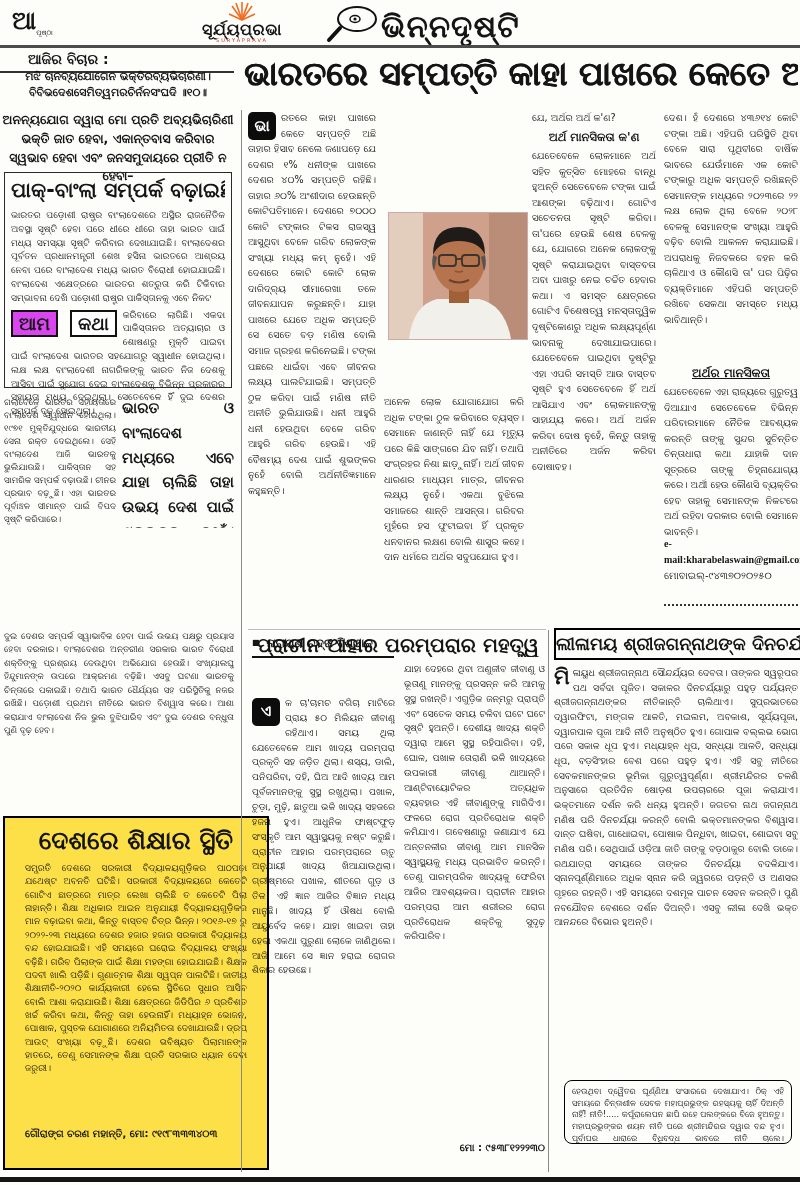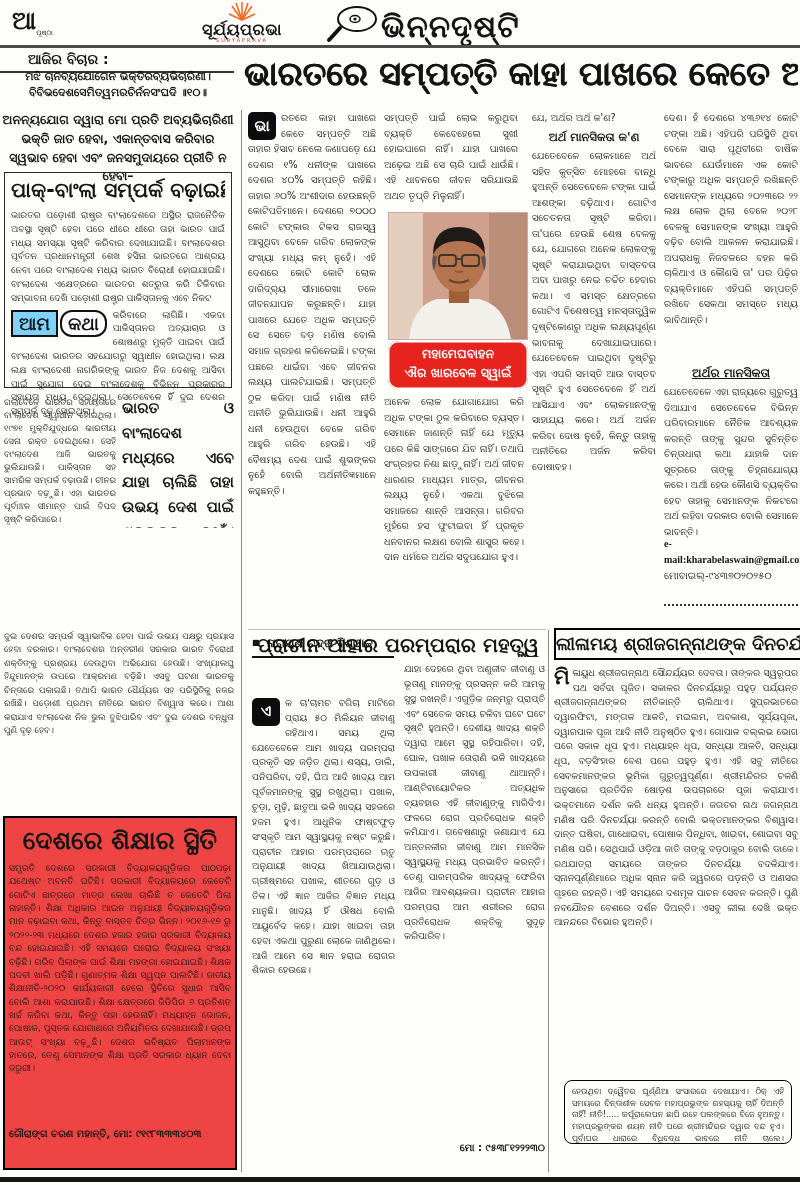--- a/index.html
+++ b/index.html
@@ -26,27 +26,27 @@
   .shloka{left:2px;top:69px;width:232px;font-size:11px;font-weight:bold;line-height:1.45;}
   .intro{left:2px;top:111px;width:232px;font-size:12.5px;font-weight:bold;line-height:1.5;}
   .pak-box{left:4px;top:172px;width:214px;height:206px;border:1.5px solid #2a2a2a;padding:4px 6px;}
   .pak-headline{font-size:20.5px;font-weight:bold;text-align:center;margin:1px 0 6px 0;
                 white-space:nowrap;overflow:hidden;}
   .pak-body{font-size:9.2px;line-height:1.5;text-align:justify;}
   .pak-body2{font-size:9.2px;line-height:1.5;text-align:justify;margin-top:3px;}
   .amakatha{float:left;margin:2px 6px 2px 0;white-space:nowrap;}
   .amakatha .t1,.amakatha .t2{display:inline-block;border:2px solid #111;font-size:18px;
         font-weight:bold;padding:1px 6px;line-height:1.2;}
-  .amakatha .t1{background:#7dd3fc;}
-  .amakatha .t2{background:#fff;margin-left:2px;border-radius:12px;}
+  .amakatha .t1{background:#d946ef;}
+  .amakatha .t2{background:#fff;margin-left:12px;}
   .lc-a{left:4px;top:396px;width:112px;height:224px;font-size:8.7px;line-height:1.5;}
   .lc-pull{left:122px;top:396px;width:112px;height:132px;font-size:15px;font-weight:bold;line-height:1.65;}
   .lc-b{left:122px;top:532px;width:112px;height:88px;font-size:8.7px;line-height:1.5;}
   .cont2{left:4px;top:624px;width:230px;height:188px;font-size:8.7px;line-height:1.55;margin-top:6px;}
-  .edu-box{left:3px;top:816px;width:222px;height:338px;border:2px solid #000;padding:6px 4px;background:#ef4444;}
+  .edu-box{left:3px;top:816px;width:222px;height:338px;border:2px solid #000;padding:6px 20px;background:#fde047;}
   .edu-headline{font-size:25px;font-weight:bold;text-align:center;margin:2px 0 6px 0;white-space:nowrap;overflow:hidden;}
   .edu-body{font-size:9.1px;line-height:1.47;text-align:justify;height:262px;overflow:hidden;}
   .edu-author{font-size:10px;font-weight:bold;margin-top:4px;}
 
   .vr{background:#8a8a8a;width:1px;}
   .vr1{left:241px;top:110px;height:1062px;}
   .vr2{left:548px;top:630px;height:542px;}
   .hr-mid{left:248px;top:629px;width:298px;height:1px;background:#bdbdbd;}
 
   
@@ -174,45 +174,40 @@
   <div class="abs vr vr2"></div>
   <div class="abs hr-mid"></div>
 
   <div class="abs main-headline">ଭାରତରେ ସମ୍ପତ୍ତି କାହା ପାଖରେ କେତେ ଅଛି</div>
 
   <div class="abs mcol mc1">
     <span class="dc">ଭା</span>
     <span>ରତରେ କାହା ପାଖରେ କେତେ ସମ୍ପତ୍ତି ଅଛି ତାହାର ହିସାବ ନେଲେ ଜଣାପଡ଼େ ଯେ ଦେଶର ୧% ଧନୀଙ୍କ ପାଖରେ ଦେଶର ୪୦% ସମ୍ପତ୍ତି ରହିଛି। ତାହାର ୬୦% ଅଂଶୀଦାର ହେଉଛନ୍ତି କୋଟିପତିମାନେ। ଦେଶରେ ୭୦୦୦ କୋଟି ଟଙ୍କାର ଟିକସ ରାଜସ୍ୱ ଆସୁଥିବା ବେଳେ ଗରିବ ଲୋକଙ୍କ ସଂଖ୍ୟା ମଧ୍ୟ କମ୍ ନୁହେଁ। ଏହି ଦେଶରେ କୋଟି କୋଟି ଲୋକ ଦାରିଦ୍ର୍ୟ ସୀମାରେଖା ତଳେ ଜୀବନଯାପନ କରୁଛନ୍ତି। ଯାହା ପାଖରେ ଯେତେ ଅଧିକ ସମ୍ପତ୍ତି ସେ ସେତେ ବଡ଼ ମଣିଷ ବୋଲି ସମାଜ ଗ୍ରହଣ କରିନେଇଛି। ଟଙ୍କା ପଛରେ ଧାଇଁବା ଏବେ ଜୀବନର ଲକ୍ଷ୍ୟ ପାଲଟିଯାଇଛି। ସମ୍ପତ୍ତି ଠୁଳ କରିବା ପାଇଁ ମଣିଷ ନୀତି ଅନୀତି ଭୁଲିଯାଉଛି। ଧନୀ ଆହୁରି ଧନୀ ହେଉଥିବା ବେଳେ ଗରିବ ଆହୁରି ଗରିବ ହେଉଛି। ଏହି ବୈଷମ୍ୟ ଦେଶ ପାଇଁ ଶୁଭଙ୍କର ନୁହେଁ ବୋଲି ଅର୍ଥନୀତିଜ୍ଞମାନେ କହୁଛନ୍ତି।</span>
   </div>
 
-  <div class="abs mcol mc2a">ସମ୍ପତ୍ତି ପାଇଁ ଲୋଭ କରୁଥିବା ବ୍ୟକ୍ତି କେବେହେଲେ ସୁଖୀ ହୋଇପାରେ ନାହିଁ। ଯାହା ପାଖରେ ଅଢ଼େଇ ଅଛି ସେ ଚାରି ପାଇଁ ଧାଉଁଛି। ଏହି ଧାବନରେ ଜୀବନ ସରିଯାଉଛି ଅଥଚ ତୃପ୍ତି ମିଳୁନାହିଁ।</div>
 
   <div class="abs photo">
     <svg width="138" height="126" viewBox="0 0 138 126">
       <rect width="138" height="126" fill="#cfa08c"></rect>
       <rect x="0" y="0" width="34" height="126" fill="#e3cdbd"></rect>
       <rect x="100" y="0" width="38" height="126" fill="#b98d78"></rect>
       <path d="M20 126 Q24 92 48 86 L90 86 Q116 92 122 126 Z" fill="#f2f0ea"></path>
       <rect x="60" y="72" width="20" height="18" fill="#a06038"></rect>
       <ellipse cx="70" cy="48" rx="26" ry="31" fill="#b5744d"></ellipse>
       <path d="M44 42 Q44 14 70 14 Q96 14 96 42 Q90 28 70 28 Q50 28 44 42 Z" fill="#1f1b18"></path>
       <path d="M44 42 Q42 52 45 58 L48 44 Z" fill="#5a5350"></path>
       <path d="M96 42 Q98 52 95 58 L92 44 Z" fill="#5a5350"></path>
       <rect x="50" y="42" width="17" height="11" rx="3" fill="none" stroke="#3a332e" stroke-width="1.8"></rect>
       <rect x="73" y="42" width="17" height="11" rx="3" fill="none" stroke="#3a332e" stroke-width="1.8"></rect>
       <line x1="67" y1="46" x2="73" y2="46" stroke="#3a332e" stroke-width="1.8"></line>
       <path d="M60 67 Q70 72 80 67" fill="none" stroke="#6e4027" stroke-width="2"></path>
       <path d="M66 58 Q70 60 74 58" fill="none" stroke="#8a5430" stroke-width="1.5"></path>
     </svg>
   </div>
 
-  <div class="abs caption">
-    <div>ମହାମେଘବାହନ</div>
-    <div>ଐର ଖାରବେଳ ସ୍ୱାଇଁ</div>
-  </div>
 
   <div class="abs mcol mc2b">ଅନେକ ଲୋକ ଯୋଗାଯୋଗ କରି ଅଧିକ ଟଙ୍କା ଠୁଳ କରିବାରେ ବ୍ୟସ୍ତ। ସେମାନେ ଜାଣନ୍ତି ନାହିଁ ଯେ ମୃତ୍ୟୁ ପରେ କିଛି ସାଙ୍ଗରେ ଯିବ ନାହିଁ। ତଥାପି ସଂଗ୍ରହର ନିଶା ଛାଡ଼ୁନାହିଁ। ଅର୍ଥ ଜୀବନ ଧାରଣର ମାଧ୍ୟମ ମାତ୍ର, ଜୀବନର ଲକ୍ଷ୍ୟ ନୁହେଁ। ଏକଥା ବୁଝିଲେ ସମାଜରେ ଶାନ୍ତି ଆସନ୍ତା। ଗରିବର ମୁହଁରେ ହସ ଫୁଟାଇବା ହିଁ ପ୍ରକୃତ ଧନବାନର ଲକ୍ଷଣ ବୋଲି ଶାସ୍ତ୍ର କହେ। ଦାନ ଧର୍ମରେ ଅର୍ଥର ସଦୁପଯୋଗ ହୁଏ।</div>
 
   <div class="abs mcol mc3">
     <div>ଯେ, ଅର୍ଥର ଅର୍ଥ କ'ଣ?</div>
     <div class="mc3-sub">ଅର୍ଥ ମାନସିକତା କ'ଣ</div>
     <div>ଯେତେବେଳେ ଲୋକମାନେ ଅର୍ଥ ସହିତ କୁତ୍ସିତ ମୋହରେ ବାନ୍ଧି ହୁଅନ୍ତି ସେତେବେଳେ ଟଙ୍କା ପାଇଁ ଆଶଙ୍କା ବଢ଼ିଥାଏ। ଗୋଟିଏ ସଚେତନତା ସୃଷ୍ଟି କରିବା। ତା'ପରେ ହେଉଛି ଶେଷ ବେଳକୁ ଯେ, ଯୋଗରେ ଅନେକ ଲୋକଙ୍କୁ ସୃଷ୍ଟି କରାଯାଇଥିବା ବାସ୍ତବତା ଅବା ପାଖରୁ ନେଇ ଚର୍ଚ୍ଚିତ ହେବାର କଥା। ଏ ସମସ୍ତ କ୍ଷେତ୍ରରେ ଗୋଟିଏ ବିଶେଷତ୍ୱ ମନସ୍ତାତ୍ତ୍ୱିକ ଦୃଷ୍ଟିକୋଣରୁ ଅଧିକ ଲକ୍ଷ୍ୟପୂର୍ଣ୍ଣ ଭାବନାକୁ ଦେଖାଯାଇପାରେ। ଯେତେବେଳେ ପାଇଥିବା ଦୃଷ୍ଟିରୁ ଏହା ଏପରି ସମସ୍ତି ଆଉ ବାସ୍ତବ ସୃଷ୍ଟି ହୁଏ ସେତେବେଳେ ହିଁ ଅର୍ଥ ଆସିଯାଏ ଏବଂ ଲୋକମାନଙ୍କୁ ସାହାଯ୍ୟ କରେ। ଅର୍ଥ ଅର୍ଜନ କରିବା ଦୋଷ ନୁହେଁ, କିନ୍ତୁ ତାହାକୁ ଅନୀତିରେ ଅର୍ଜନ କରିବା ଦୋଷାବହ।</div>
   </div>
 
   <div class="abs mcol mc4a">ଦେଶ। ହଁ ଦେଶରେ ୪୩୬୧୪ କୋଟି ଟଙ୍କା ଅଛି। ଏହିପରି ପରିସ୍ଥିତି ଥିବା ବେଳେ ସାରା ପୃଥିବୀରେ ବାର୍ଷିକ ଭାବରେ ଯେଉଁମାନେ ଏକ କୋଟି ଟଙ୍କାରୁ ଅଧିକ ସମ୍ପତ୍ତି ରଖିଛନ୍ତି ସେମାନଙ୍କ ମଧ୍ୟରେ ୨୦୨୩ରେ ୨୨ ଲକ୍ଷ ଲୋକ ଥିଲା ବେଳେ ୨୦୨୮ ବେଳକୁ ସେମାନଙ୍କ ସଂଖ୍ୟା ଆହୁରି ବଢ଼ିବ ବୋଲି ଆକଳନ କରାଯାଇଛି। ଅପରାଧକୁ ନିଜବଳରେ ବହନ କରି ଚାଳିଥାଏ ଓ କୌଣସି ତା' ପର ପିଢ଼ିର ବ୍ୟକ୍ତିମାନେ ଏହିପରି ସମ୍ପତ୍ତି ରଖିବେ ସେକଥା ସମସ୍ତେ ମଧ୍ୟ ଭାବିଥାନ୍ତି।</div>

